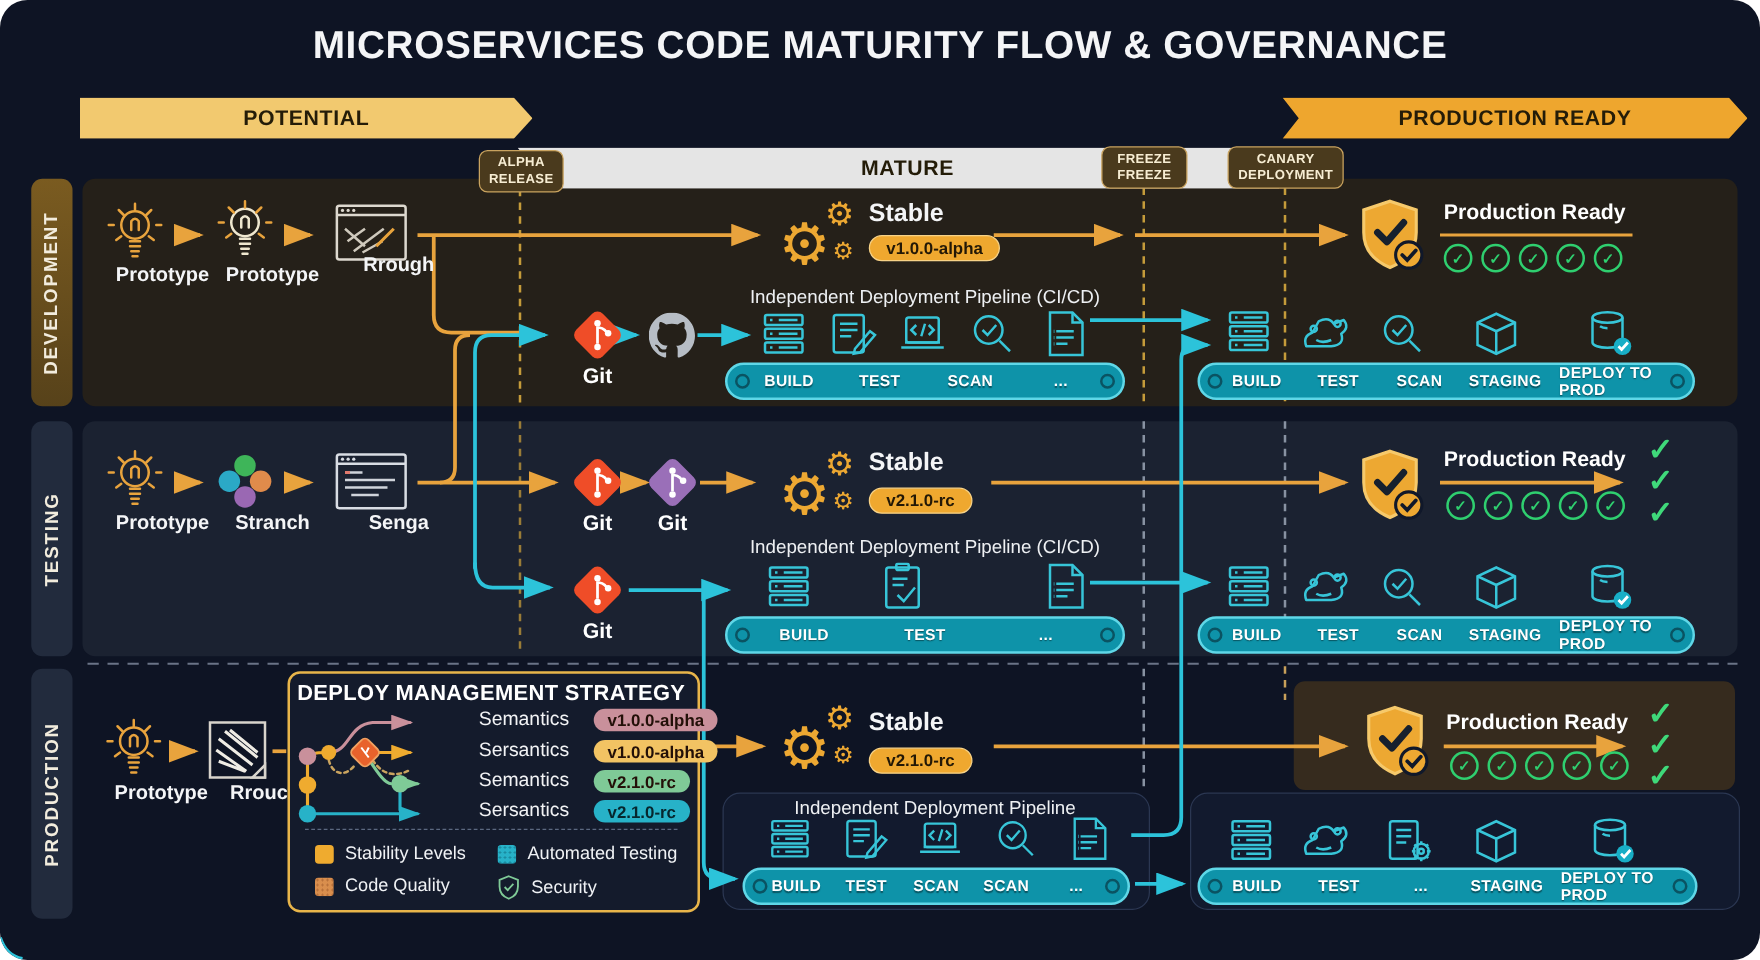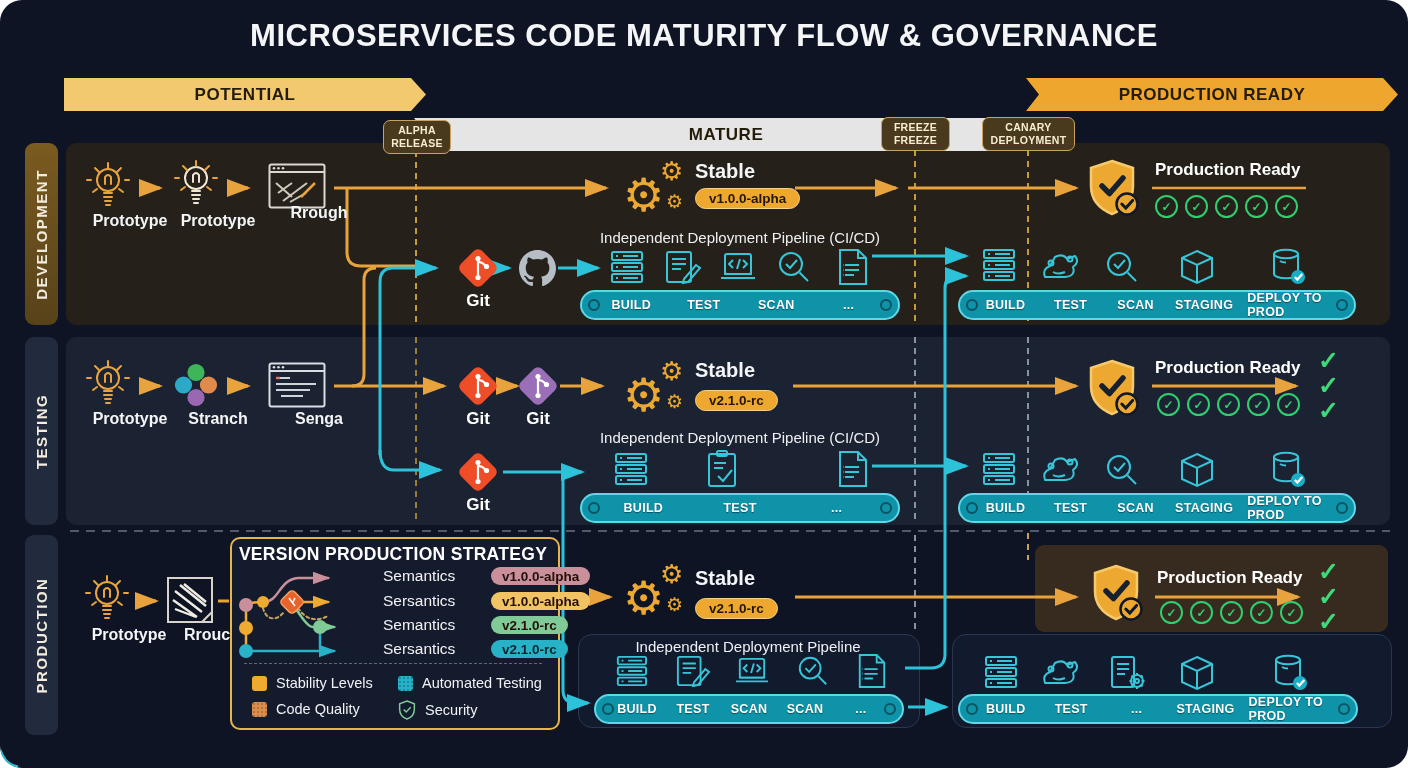--- a/index.html
+++ b/index.html
@@ -39,21 +39,21 @@
   
   .readyTitle{font-size:17px;font-weight:700;color:#fff;}
   .ckrow{display:flex;gap:7px;}
   .ckc{width:19px;height:19px;border:2px solid #2fcf6f;border-radius:50%;display:flex;align-items:center;justify-content:center;color:#2fcf6f;font-size:12px;font-weight:700;}
   .bigck{color:#3fd97a;font-size:25px;font-weight:700;line-height:1;}
   
   .gear{color:#eda832;line-height:1;}
   
   .vmsBox{background:#141b2c;border:2px solid #e8b54a;border-radius:10px;}
   .vmsTitle{font-size:17.5px;font-weight:700;color:#fff;text-align:center;letter-spacing:.3px;}
-  .vrow{display:flex;align-items:center;gap:26px;}
+  .vrow{display:flex;align-items:center;gap:10px;}
   .vlabel{font-size:15.5px;color:#f2f3f5;width:82px;}
   .vpill{font-size:13.5px;font-weight:700;color:#231008;padding:1.5px 11px;border-radius:11px;white-space:nowrap;}
   .c-pink{background:#c9909b;}
   .c-gold{background:#f2c363;}
   .c-green{background:#7fca97;}
   .c-teal{background:#27b2c8;color:#06272e;}
   .legItem{display:flex;align-items:center;gap:9px;font-size:14.5px;color:#f0f2f5;}
   .sw{width:15px;height:15px;border-radius:3px;flex:none;}
   .sw-gold{background:#efab2f;}
   .sw-cq{background:#d98e4d;background-image:radial-gradient(#b9713a 1px,transparent 1px);background-size:4px 4px;}
@@ -540,21 +540,21 @@
   <svg class="ab" style="left:84px;top:574px" width="46" height="54">
       <use href="#i-bulb"></use>
     </svg>
   <div class="ab step" style="left:65px;top:626px;width:84px;">Prototype</div>
   <svg class="ab" style="left:166px;top:576px" width="48" height="48">
       <use href="#i-paper"></use>
     </svg>
   <div class="ab step" style="left:148px;top:626px;width:84px;">Rrouch</div>
 
   <div class="ab vmsBox" style="left:230px;top:537px;width:326px;height:189px;"></div>
-  <div class="ab vmsTitle" style="left:230px;top:544px;width:326px;">VERSION PRODUCTION STRATEGY</div>
+  <div class="ab vmsTitle" style="left:230px;top:544px;width:326px;">DEPLOY MANAGEMENT STRATEGY</div>
 
   <svg class="ab" style="left:236px;top:560px" width="104" height="105" viewBox="0 0 104 105">
     <defs>
       <marker id="mp" markerWidth="8" markerHeight="7" refX="6" refY="2.5" orient="auto">
           <path d="M0 0 L7 2.5 L0 5 Z" fill="#c9909b"></path>
         </marker>
       <marker id="mg" markerWidth="8" markerHeight="7" refX="6" refY="2.5" orient="auto">
           <path d="M0 0 L7 2.5 L0 5 Z" fill="#efab2f"></path>
         </marker>
       <marker id="mgr" markerWidth="8" markerHeight="7" refX="6" refY="2.5" orient="auto">

